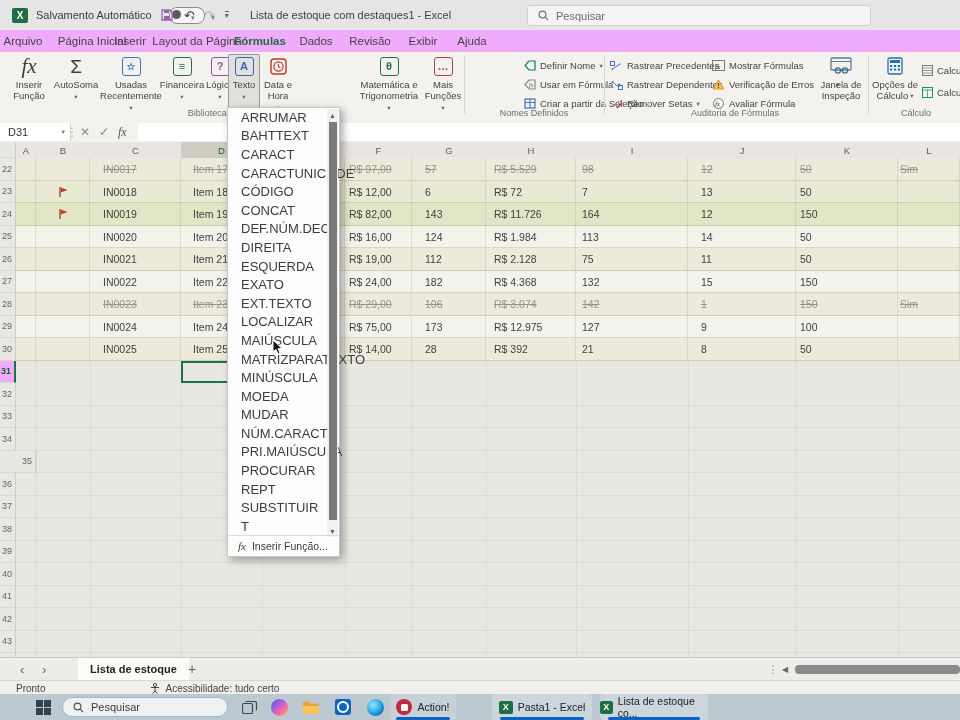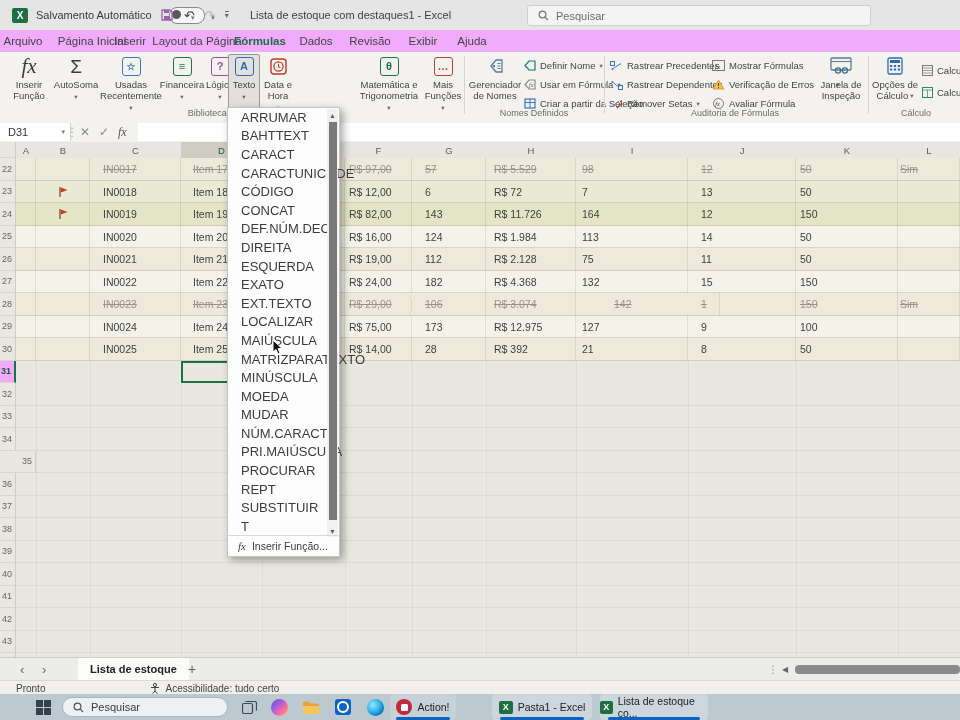--- a/index.html
+++ b/index.html
@@ -210,31 +210,20 @@
     <span class="ic">
         <span class="ibox" style="color:#b0443c;border-color:#b0443c;">…</span>
       </span>
     <span>Mais</span>
       <span>Funções</span>
       <span class="chv">▾</span>
   </div>
   <div class="grouplabel" style="left:6px;width:452px;">Biblioteca de Funções</div>
   <div class="rsep" style="left:464px;"></div>
 
-  <div class="bigbtn" style="left:470px;width:50px;">
-    <span class="ic">
-      <svg width="18" height="16" viewBox="0 0 18 16">
-          <path d="M10 2l6 0 0 12-6 0-5-6z" fill="none" stroke="#5a7d9a" stroke-width="1.3"></path>
-          <circle cx="8" cy="8" r="1.2" fill="#5a7d9a"></circle>
-          <path d="M11.5 5.5h3M11.5 8h3M11.5 10.5h3" stroke="#5a7d9a" stroke-width="1"></path>
-        </svg>
-    </span>
-    <span>Gerenciador</span>
-      <span>de Nomes</span>
-  </div>
   <div class="smrow" style="left:524px;top:5px;">
     <svg width="12" height="11" viewBox="0 0 12 11">
         <path d="M5 1l6 0 0 9-6 0-4-4.5z" fill="none" stroke="#0e7c7b" stroke-width="1.2"></path>
       </svg>
     <span>Definir Nome</span>
       <span class="chv" style="margin-top:0;">▾</span>
   </div>
   <div class="smrow" style="left:524px;top:24px;">
     <svg width="12" height="11" viewBox="0 0 12 11">
         <path d="M5 1l6 0 0 9-6 0-4-4.5z" fill="none" stroke="#8a8a8a" stroke-width="1.2"></path>
@@ -478,21 +467,21 @@
     <div class="rowband" style="top: 151px; height: 22.5px; background: rgb(237, 234, 220);"></div>
     <div class="gut" style="top: 151px; height: 22.5px;">28</div>
     <div class="cell" style="left: 16px; top: 151px; width: 20px; height: 22.5px; padding-left: 4px;"></div>
     <div class="cell" style="left: 36px; top: 151px; width: 54px; height: 22.5px; padding-left: 4px;"></div>
     <div class="cell struck" style="left: 90px; top: 151px; width: 91px; height: 22.5px; padding-left: 13px;">IN0023</div>
     <div class="cell struck" style="left: 181px; top: 151px; width: 81px; height: 22.5px; padding-left: 12px;">Item 23</div>
     <div class="cell" style="left: 262px; top: 151px; width: 83px; height: 22.5px; padding-left: 4px;"></div>
     <div class="cell struck" style="left: 345px; top: 151px; width: 67px; height: 22.5px; padding-left: 4px; border-radius: 8px;">R$ 29,00</div>
     <div class="cell struck" style="left: 412px; top: 151px; width: 74px; height: 22.5px; padding-left: 13px;">106</div>
     <div class="cell struck" style="left: 486px; top: 151px; width: 90px; height: 22.5px; padding-left: 8px;">R$ 3.074</div>
-    <div class="cell struck" style="left: 576px; top: 151px; width: 112px; height: 22.5px; padding-left: 6px; margin-left: 32px;">142</div>
+    <div class="cell struck" style="left: 576px; top: 151px; width: 112px; height: 22.5px; padding-left: 6px;">142</div>
     <div class="cell struck" style="left: 688px; top: 151px; width: 108px; height: 22.5px; padding-left: 13px;">1</div>
     <div class="cell struck" style="left: 796px; top: 151px; width: 102px; height: 22.5px; padding-left: 4px;">150</div>
     <div class="cell struck" style="left: 898px; top: 151px; width: 62px; height: 22.5px; padding-left: 2px;">Sim</div>
     <div class="rowband" style="top: 173.5px; height: 22.5px; background: rgb(244, 243, 234);"></div>
     <div class="gut" style="top: 173.5px; height: 22.5px;">29</div>
     <div class="cell" style="left: 16px; top: 173.5px; width: 20px; height: 22.5px; padding-left: 4px;"></div>
     <div class="cell" style="left: 36px; top: 173.5px; width: 54px; height: 22.5px; padding-left: 4px;"></div>
     <div class="cell" style="left: 90px; top: 173.5px; width: 91px; height: 22.5px; padding-left: 13px;">IN0024</div>
     <div class="cell" style="left: 181px; top: 173.5px; width: 81px; height: 22.5px; padding-left: 12px;">Item 24</div>
     <div class="cell" style="left: 262px; top: 173.5px; width: 83px; height: 22.5px; padding-left: 4px;"></div>

